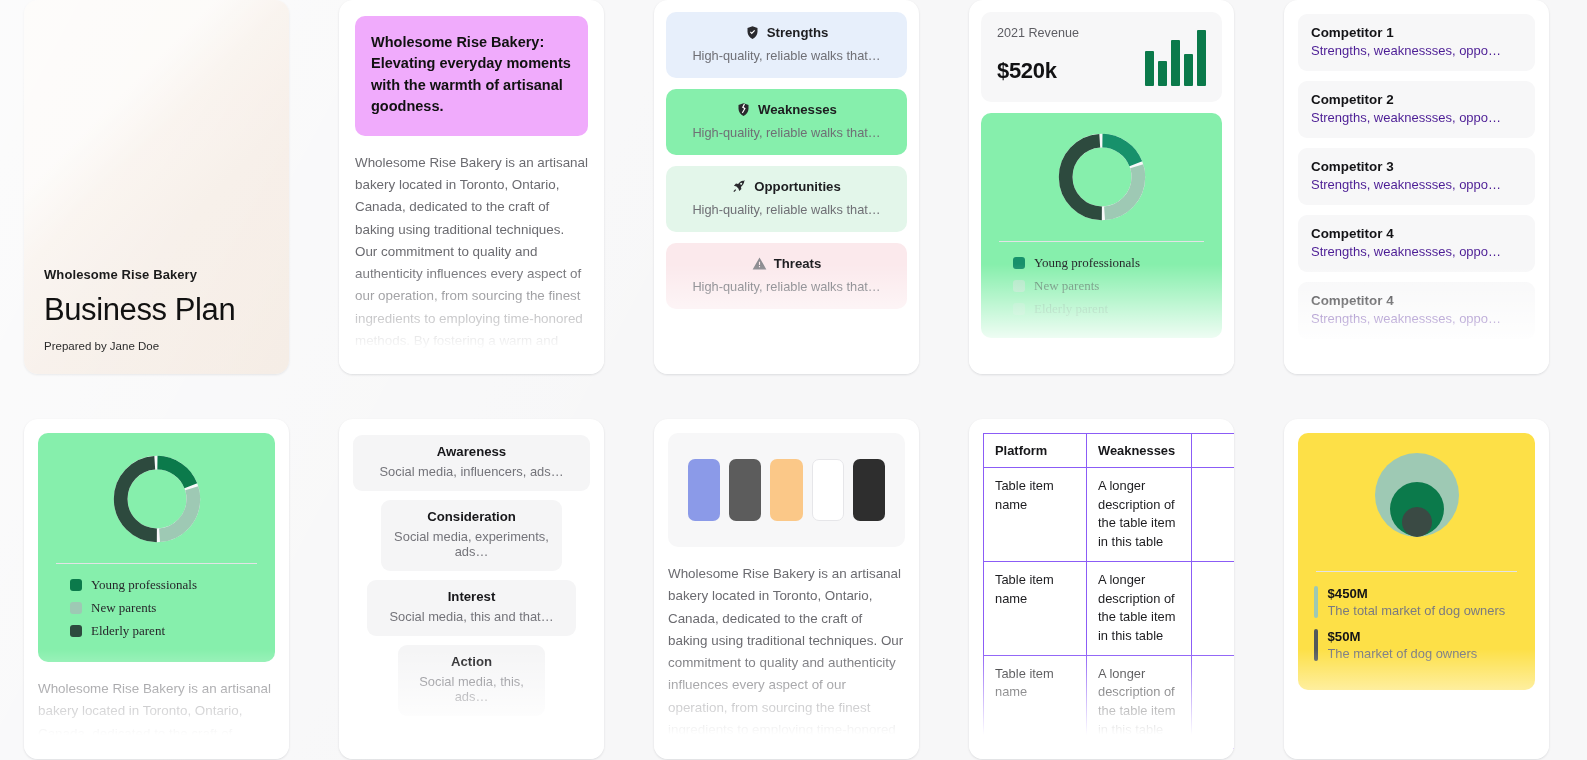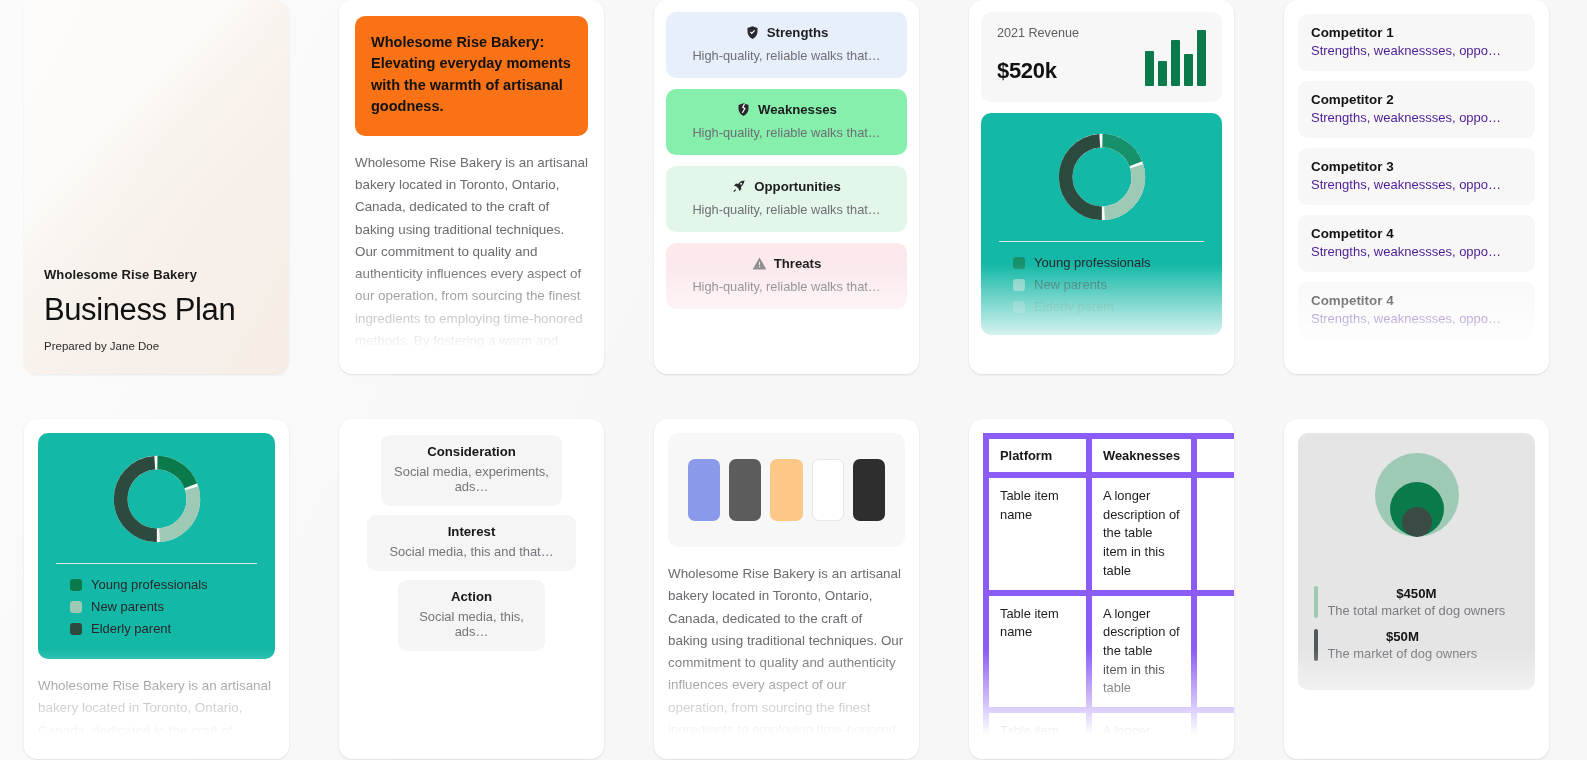--- a/index.html
+++ b/index.html
@@ -52,21 +52,21 @@
     background: linear-gradient(118deg, rgba(255,255,255,.55) 0%, rgba(255,255,255,0) 45%);
     pointer-events:none;
   }
   .cover-company { font-size: 13px; font-weight: 600; color: #1b1b1b; letter-spacing:.1px; z-index:2;}
   .cover-title { font-size: 31px; font-weight: 400; color: #111; margin-top: 10px; letter-spacing:-.4px; z-index:2;}
   .cover-prepared { font-size: 11.5px; color: #2b2b2b; margin-top: 12px; z-index:2;}
 
   
   .c2 { padding: 16px; }
   .mission {
-    background: #f97316; border-radius: 10px;
+    background: #f0abfc; border-radius: 10px;
     padding: 16px 16px 18px 16px;
     font-size: 14.5px; font-weight: 700; line-height: 1.48; color: #111;
   }
   .bodytext { font-size: 13.4px; line-height: 1.66; color: #6b6b70; margin-top: 16px; }
 
   
   .fade-bottom::after{
     content:""; position:absolute; left:0; right:0; bottom:0; height:110px;
     background: linear-gradient(to bottom, rgba(255,255,255,0) 0%, #fff 78%);
     pointer-events:none;
@@ -83,21 +83,21 @@
   .sw-t { background:#fbe9ec; }
   .ic { width:15px; height:15px; display:inline-block; }
 
   
   .c4 { padding: 12px; }
   .rev { background:#f7f7f8; border-radius:10px; padding:14px 16px 16px; display:flex; justify-content:space-between; align-items:flex-start;}
   .rev-label { font-size:12.6px; color:#5d5d63; }
   .rev-value { font-size:22px; font-weight:700; color:#121214; margin-top:18px; letter-spacing:-.3px;}
   .barchart { display:flex; align-items:flex-end; gap:4px; height:56px; margin-top:4px;}
   .barchart i { width:9px; display:block; background:#0b7a4b; border-radius:1px; }
-  .donutpanel { background:#14b8a6; border-radius:10px; margin-top:11px; padding:16px 14px 14px; }
+  .donutpanel { background:#86efac; border-radius:10px; margin-top:11px; padding:16px 14px 14px;font-family:Liberation Serif, serif; }
   .donut-wrap { display:flex; justify-content:center; }
   .donut { width:96px; height:96px; }
   .donut-sep { height:1px; background:#e3e3e6; margin:16px 4px 0; }
   .legend { margin-top:13px; padding-left:18px; }
   .legend-row { display:flex; align-items:center; gap:9px; margin-bottom:7px; }
   .legend-sw { width:12px; height:12px; border-radius:3px; flex:0 0 auto;}
   .legend-lb { font-size:13px; color:#27272b; }
 
   
   .c5 { padding: 14px; }
@@ -117,28 +117,28 @@
   .fn-d { font-size:12.9px; color:#74747a; margin-top:5px; }
 
   
   .c8 { padding: 14px; }
   .palette { background:#f7f7f8; border-radius:10px; padding:26px 20px; display:flex; gap:9px; justify-content:center;}
   .swatch { width:33px; height:62px; border-radius:7px; }
 
   
   .c9 { padding: 14px; }
   .tbl { width: 300px; border-collapse:collapse; table-layout:fixed; }
-  .tbl th, .tbl td { border:6px solid #8b5cf6; padding:9px 11px; text-align:left; vertical-align:top; font-size:12.9px; }
+  .tbl th, .tbl td { border:1px solid #8b5cf6; padding:9px 11px; text-align:left; vertical-align:top; font-size:12.9px; }
   .tbl th { font-weight:700; color:#17171a; background:#fff; }
   .tbl td { color:#1d1d20; line-height:1.45; }
   .col-a { width:103px; } .col-b { width:105px; } .col-c { width:92px; }
 
   
   .c10 { padding: 14px; }
-  .mpanel { background:#e5e5e5; border-radius:10px; padding:16px 16px 18px;text-align:center; }
+  .mpanel { background:#fde047; border-radius:10px; padding:16px 16px 18px; }
   .circles { height:120px; position:relative; }
   .circles svg { display:block; margin:0 auto; }
   .m-sep { height:1px; background:#e3e3e6; margin:2px 2px 14px; }
   .m-row { display:flex; gap:10px; margin-bottom:11px; }
   .m-bar { width:3.5px; border-radius:2px; flex:0 0 auto; }
   .m-val { font-size:13.2px; font-weight:700; color:#141417; }
   .m-desc { font-size:12.9px; color:#7a7a81; margin-top:2px; white-space:nowrap; overflow:hidden;}
 </style>
 </head>
 <body>
@@ -302,20 +302,24 @@
           <div class="legend-row">
             <span class="legend-sw" style="background:#2d4a3e"></span>
             <span class="legend-lb">Elderly parent</span>
           </div>
         </div>
       </div>
       <div class="bodytext">Wholesome Rise Bakery is an artisanal bakery located in Toronto, Ontario, Canada, dedicated to the craft of baking using traditional techniques. Our commitment to quality.</div>
     </div>
 
     <div class="card card-w card-bot c7 fade-bottom">
+      <div class="fn" style="width:100%;margin-left:auto;margin-right:auto;border-radius:9px;">
+        <div class="fn-t">Awareness</div>
+        <div class="fn-d">Social media, influencers, ads…</div>
+      </div>
       <div class="fn" style="width:76%;margin-left:auto;margin-right:auto;border-radius:9px;">
         <div class="fn-t">Consideration</div>
         <div class="fn-d">Social media, experiments, ads…</div>
       </div>
       <div class="fn" style="width:88%;margin-left:auto;margin-right:auto;border-radius:9px;">
         <div class="fn-t">Interest</div>
         <div class="fn-d">Social media, this and that…</div>
       </div>
       <div class="fn" style="width:62%;margin-left:auto;margin-right:auto;border-radius:9px;">
         <div class="fn-t">Action</div>

